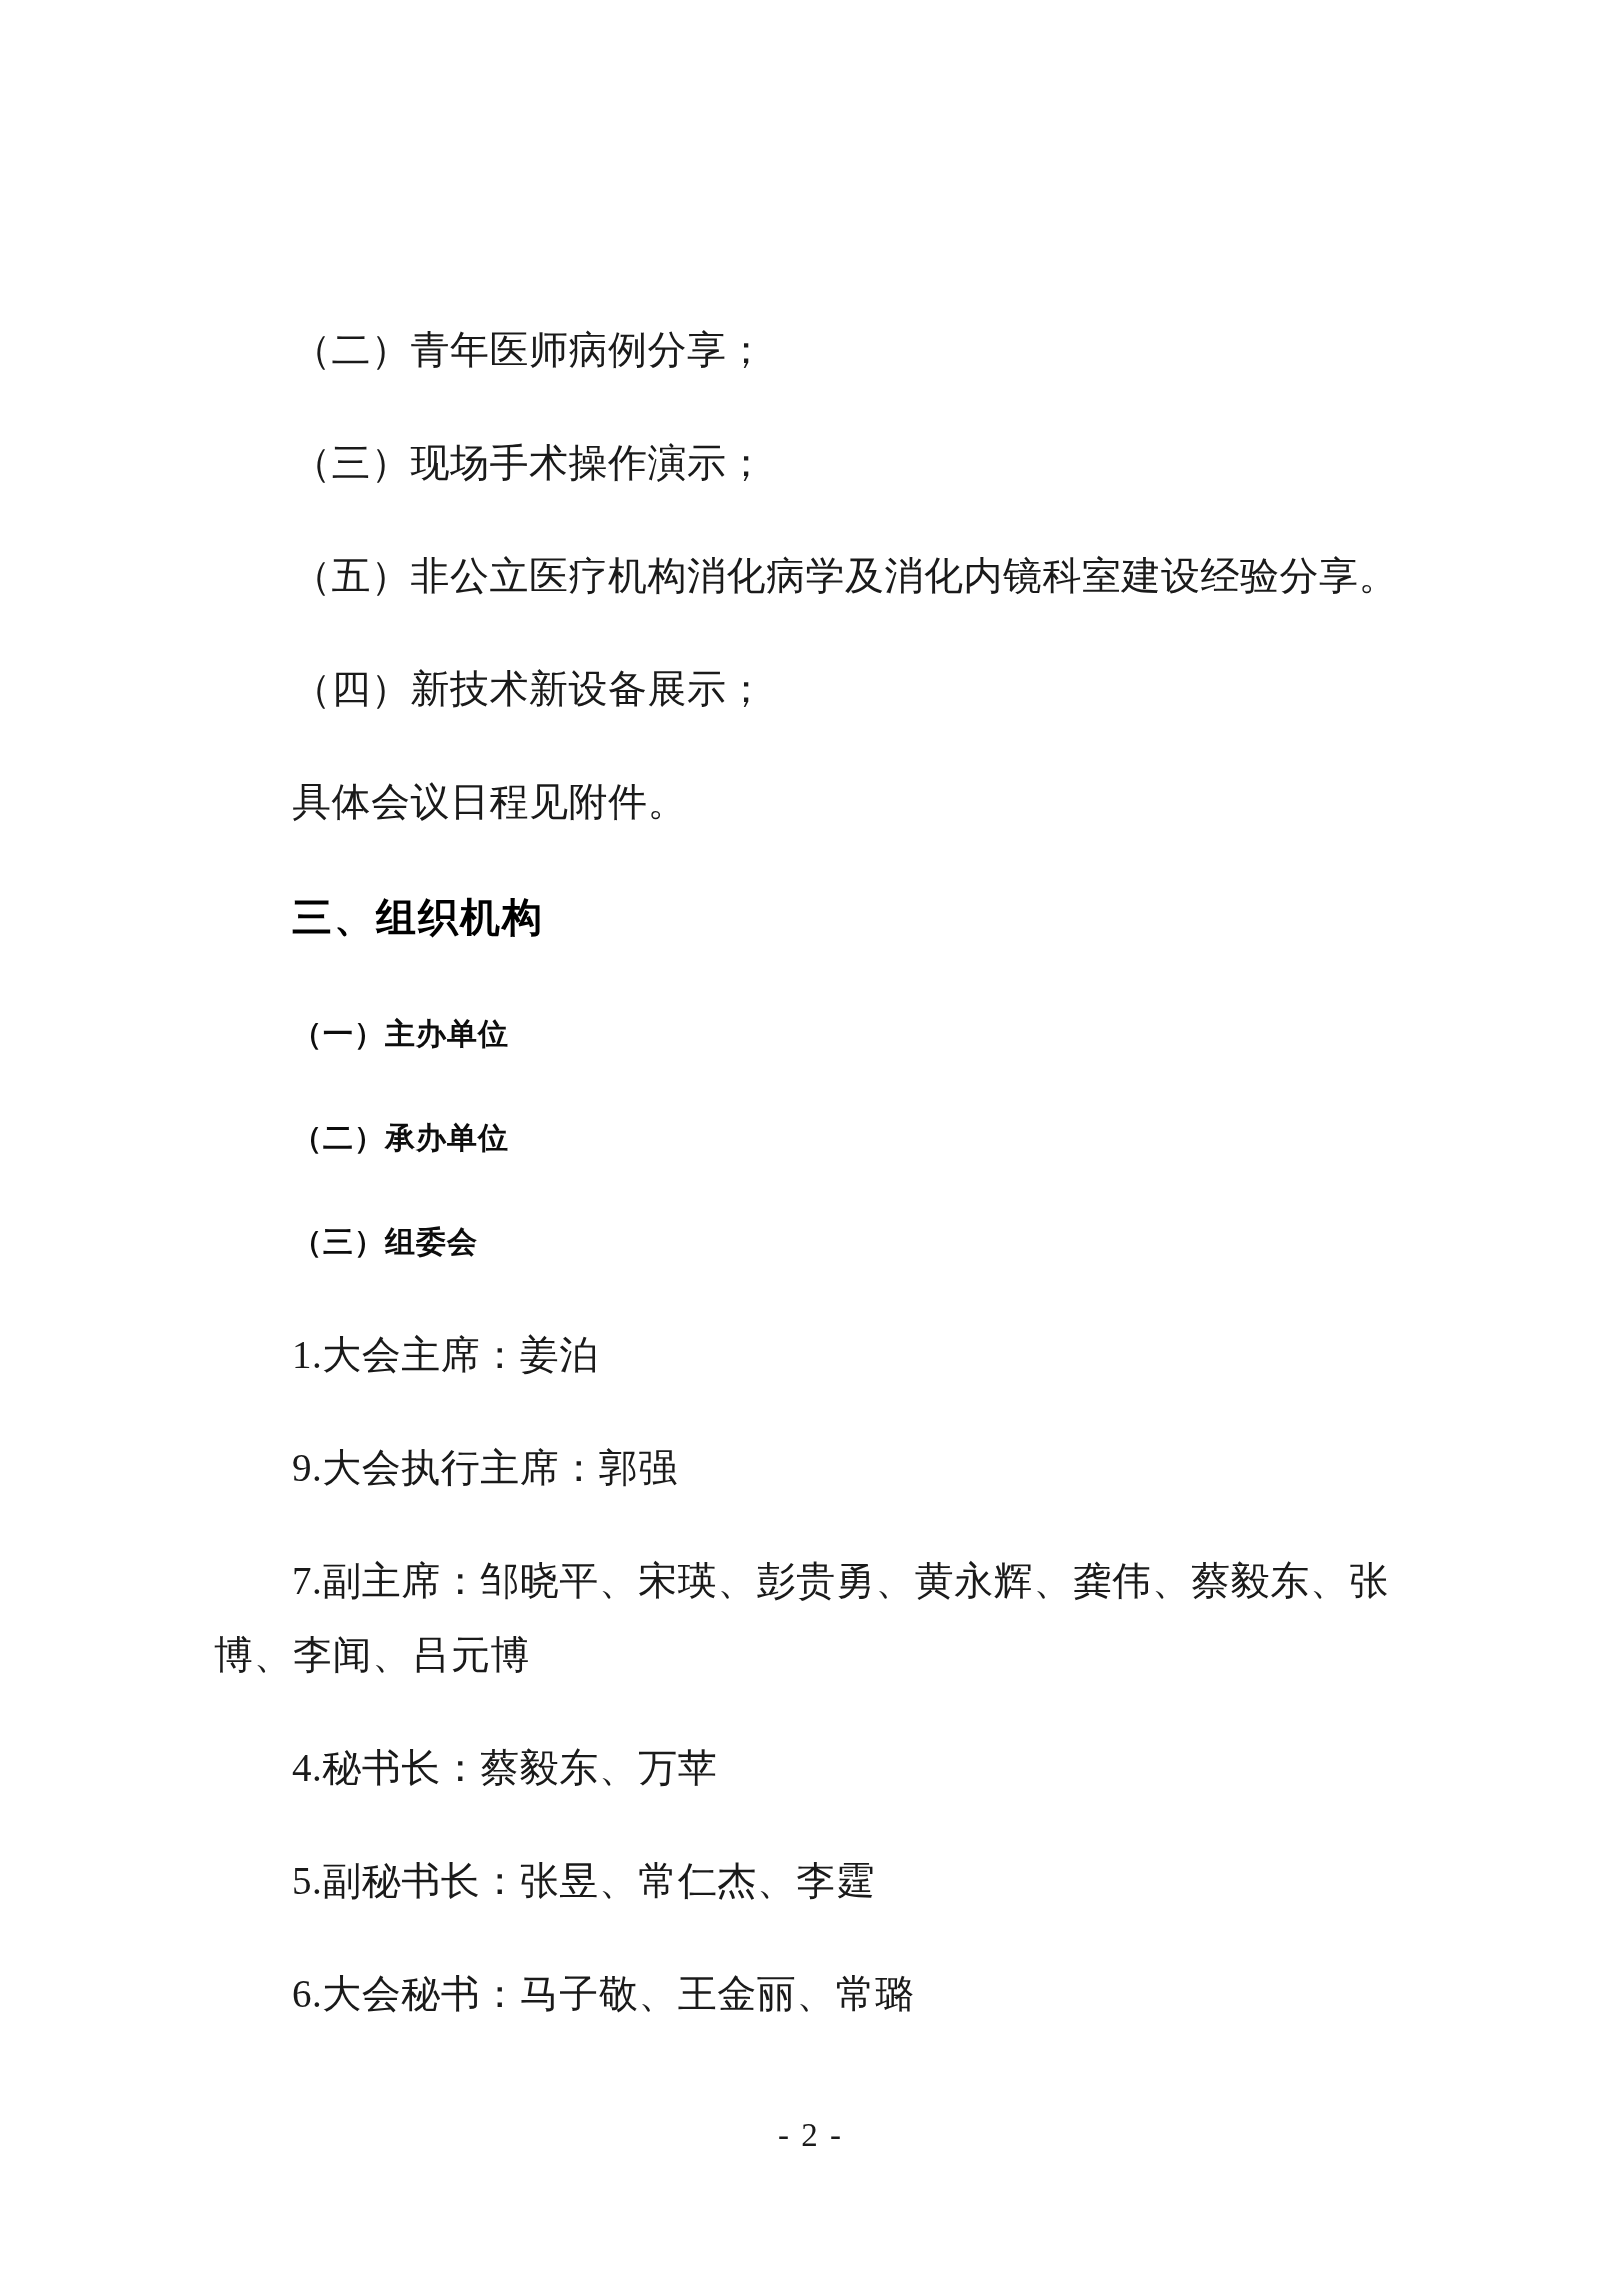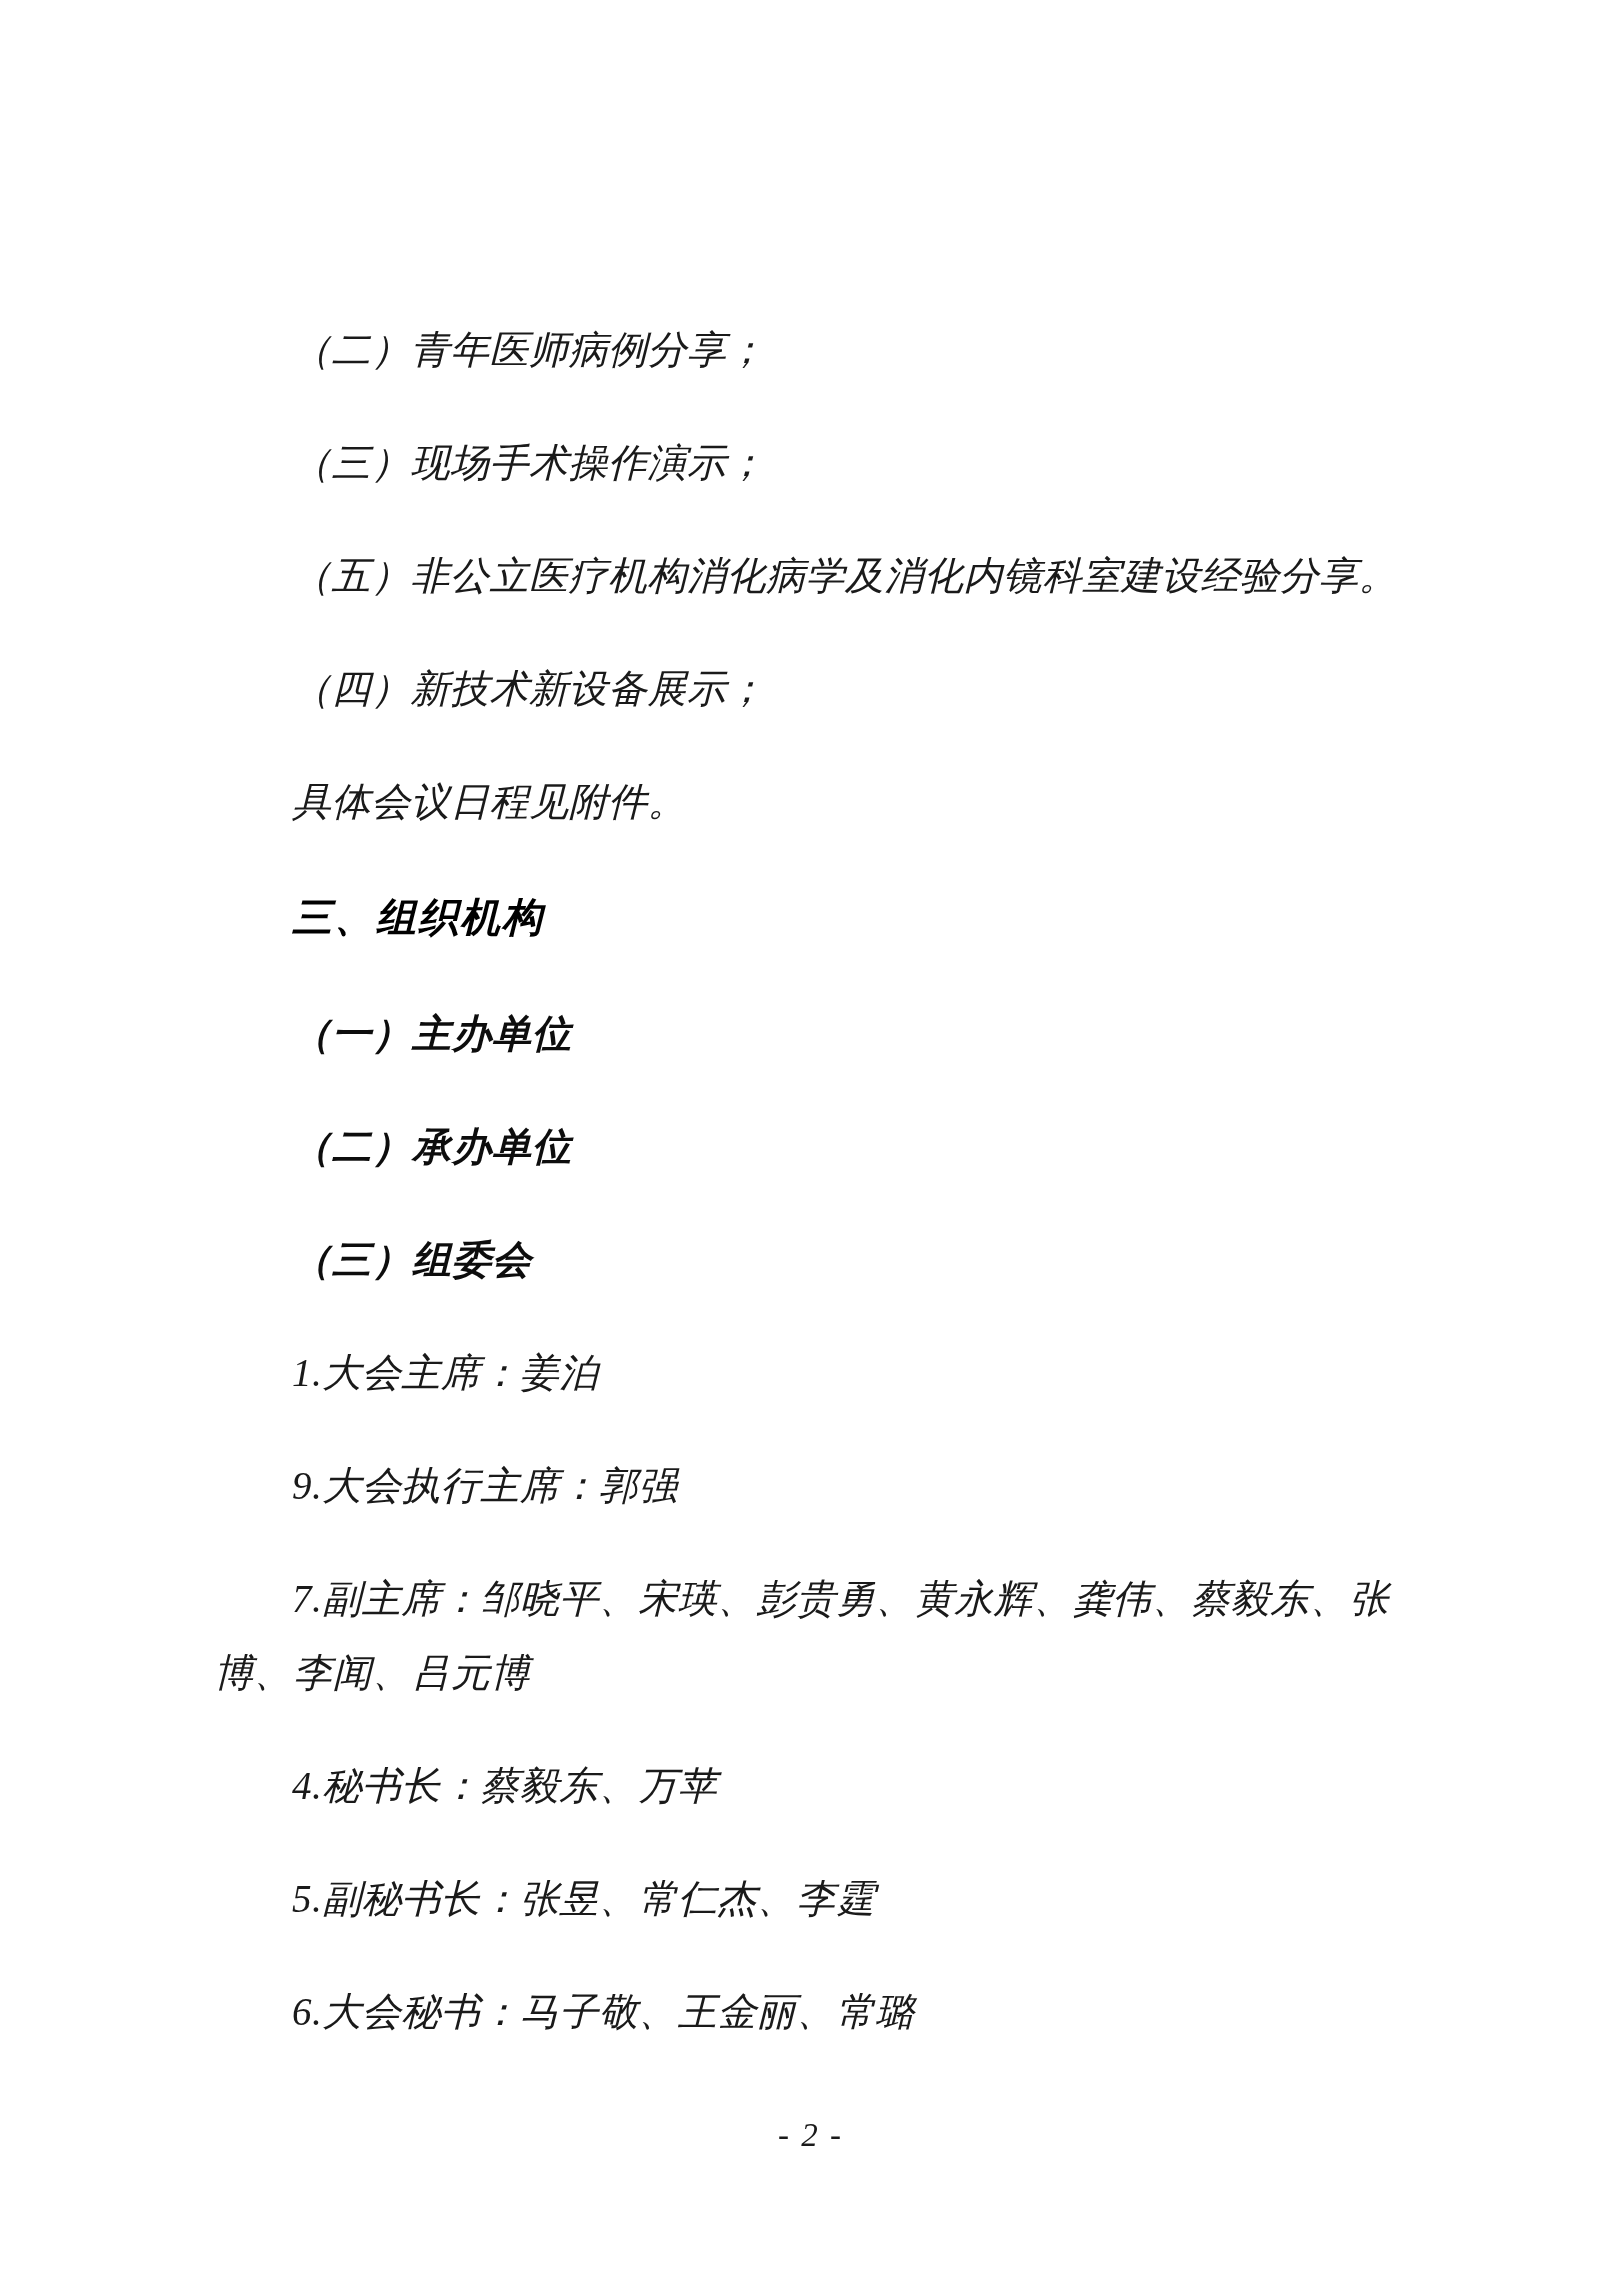--- a/index.html
+++ b/index.html
@@ -9,21 +9,20 @@
   }
   .page {
     position: relative;
     width: 1621px;
     height: 2293px;
     background: #ffffff;
     margin: 0 auto;
     font-family: "Liberation Serif", "DejaVu Serif", serif;
     color: #000000;
     overflow: hidden;
-    font-style: italic;
   }
   .content {
     position: absolute;
     left: 214px;
     top: 274px;
     width: 1206px;
   }
   .line {
     font-size: 39px;
     line-height: 74px;
@@ -36,21 +35,21 @@
   }
   .heading {
     font-size: 40px;
     line-height: 78px;
     font-weight: bold;
     text-indent: 78px;
     letter-spacing: 2px;
     color: #000000;
   }
   .subheading {
-    font-size: 39px;
+    font-size: 30px;
     line-height: 74px;
     font-weight: bold;
     text-indent: 78px;
     letter-spacing: 1px;
     color: #0d0d0d;
   }
   .noindent {
     text-indent: 0;
   }
   .footer {

